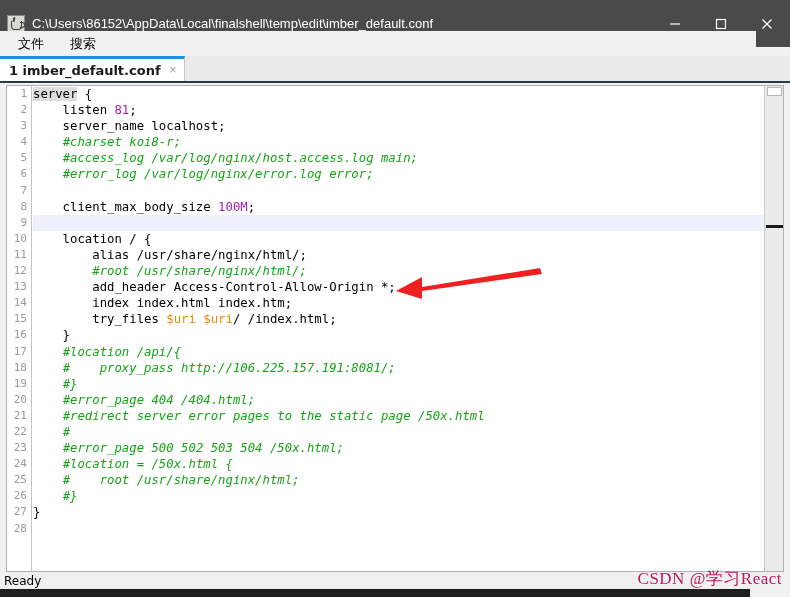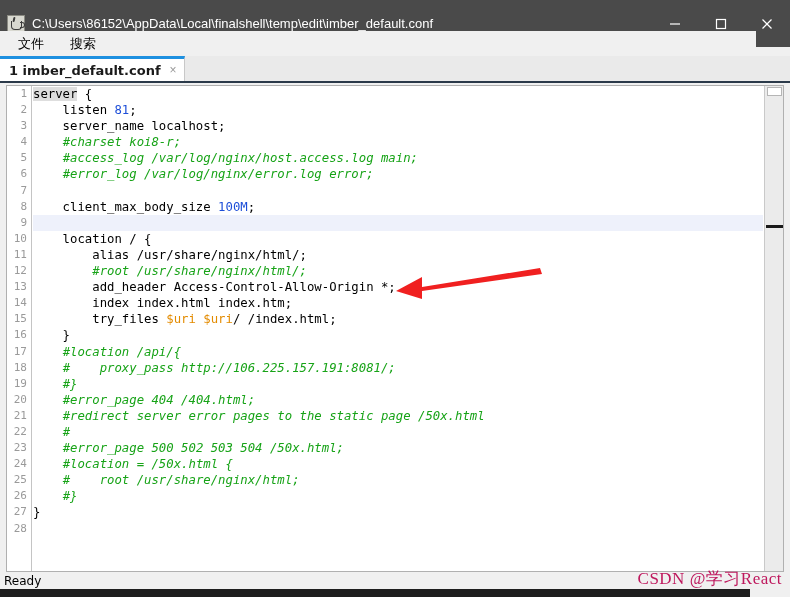--- a/index.html
+++ b/index.html
@@ -154,21 +154,21 @@
   }
   .code-line {
     height: 16.1px;
     line-height: 16.1px;
     white-space: pre;
     font-family: "DejaVu Sans Mono", monospace;
     font-size: 12.3px;
     color: #000000;
   }
   .code-line.current { background: #eef1fb; }
-  .tok-num { color: #1d4ed8; }
+  .tok-num { color: #a21caf; }
   .tok-com { color: #17a317; font-style: italic; }
   .tok-var { color: #e38b00; }
   .tok-sel { background: #dedede; }
 
   
   .vscroll {
     position: absolute; right: 0; top: 0;
     width: 19px; height: 100%;
     background: #ebebeb;
     border-left: 1px solid #c9c9c9;

